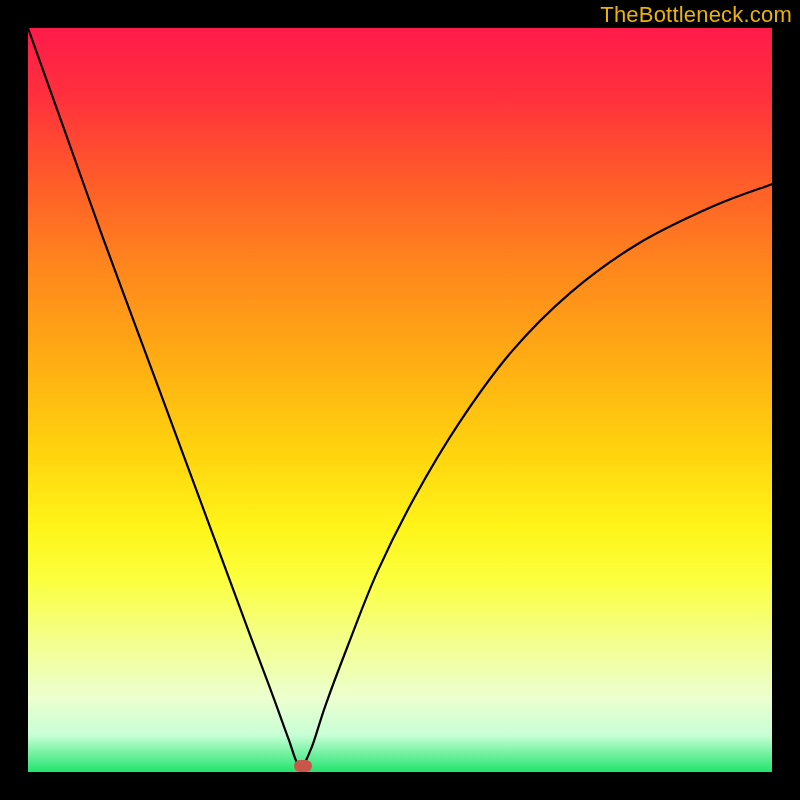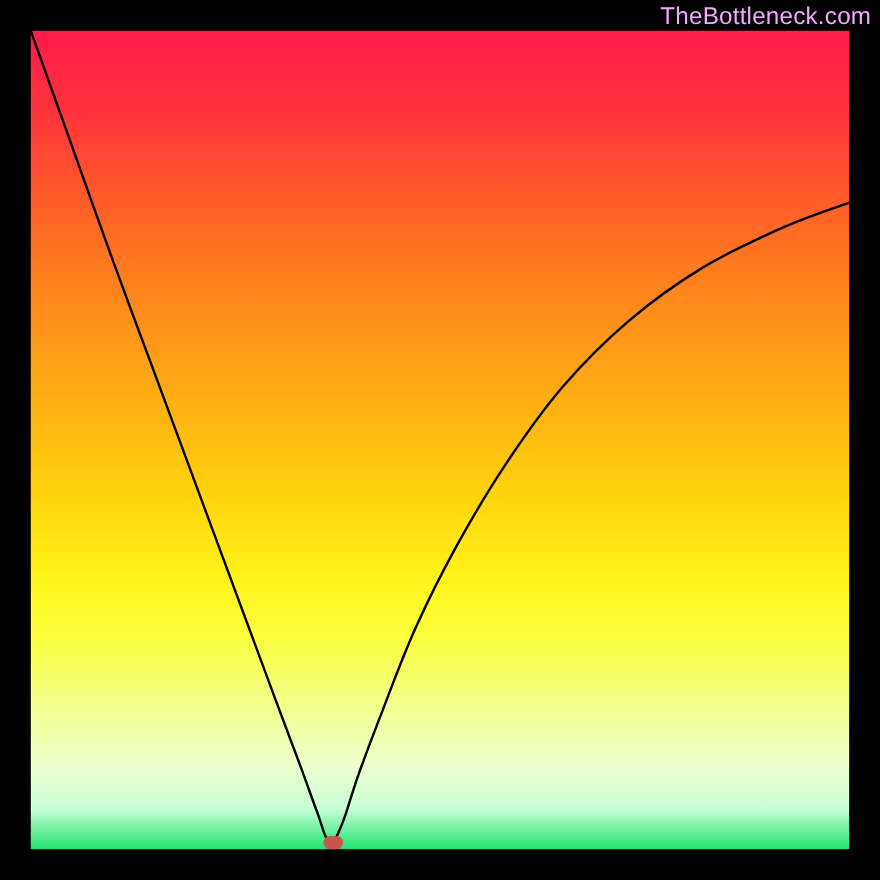--- a/index.html
+++ b/index.html
@@ -16,21 +16,21 @@
     width: 800px;
     height: 800px;
     background: #000;
   }
   .watermark {
     position: absolute;
     top: 2px;
     right: 8px;
     font-size: 22px;
     font-weight: 500;
-    color: #f0abfc;
+    color: #eab308;
     letter-spacing: 0.2px;
     z-index: 10;
   }
   .plot-area {
     position: absolute;
     left: 28px;
     top: 28px;
     width: 744px;
     height: 744px;
     background: linear-gradient(to bottom,

